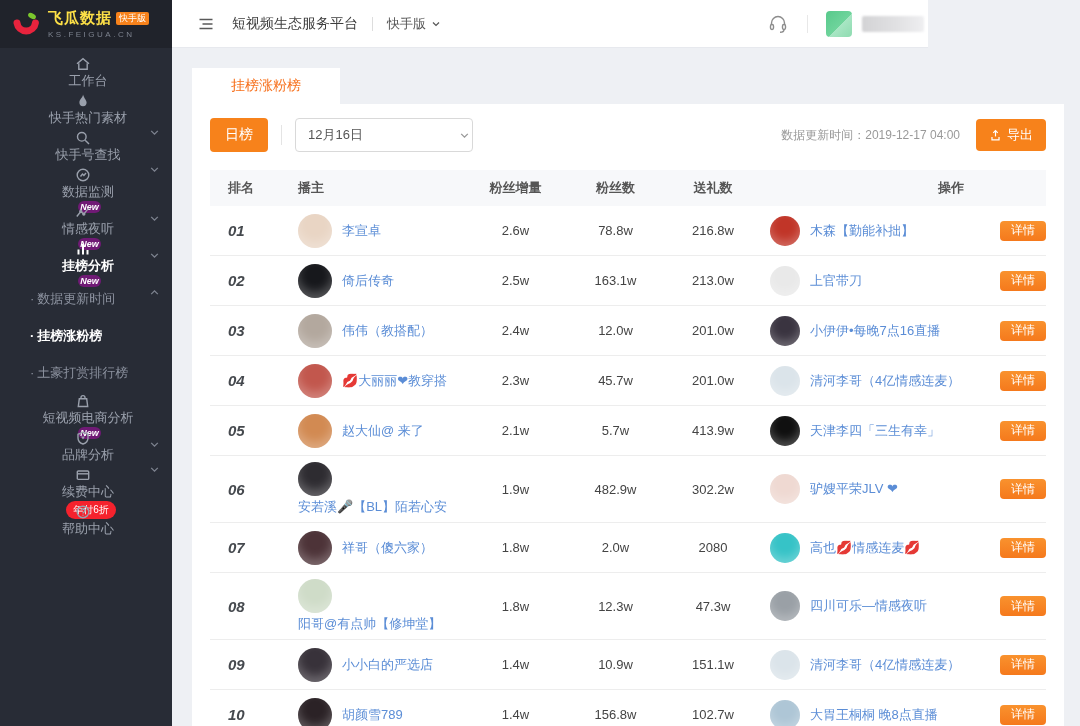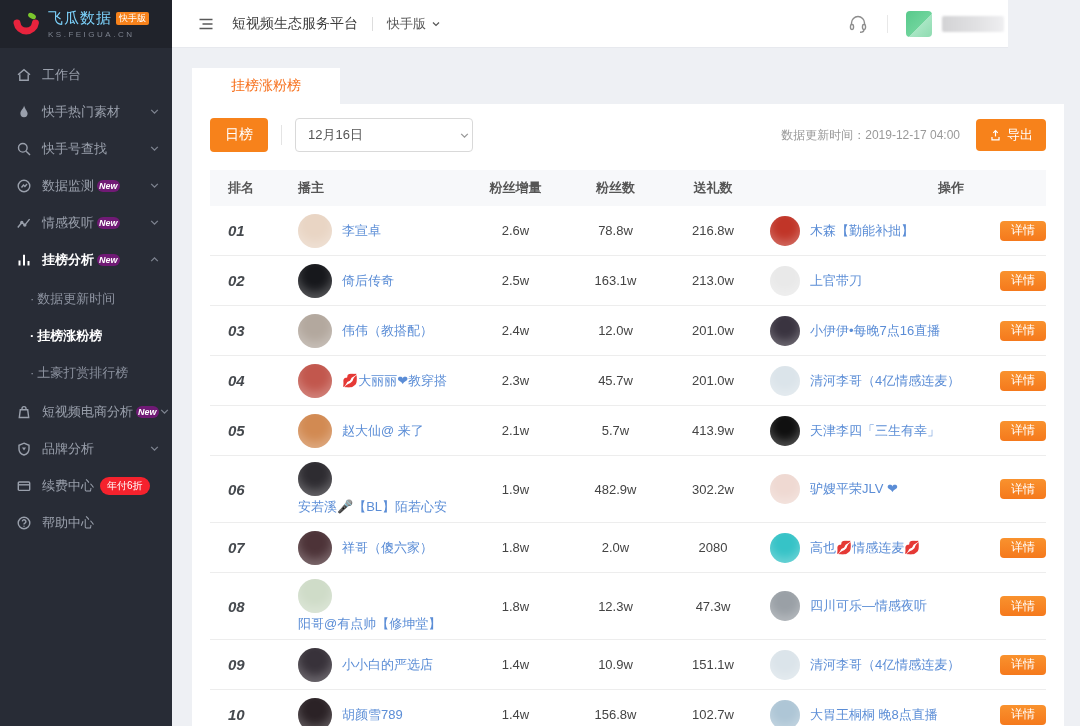--- a/index.html
+++ b/index.html
@@ -4,39 +4,39 @@
 <style>
   html,body{margin:0;padding:0;}
   body{width:1080px;height:726px;overflow:hidden;font-family:"Liberation Sans","DejaVu Sans",sans-serif;background:#eef0f4;position:relative;}
   .app{width:1080px;height:726px;position:relative;}
 
   
   .sidebar{position:absolute;left:0;top:0;width:172px;height:726px;background:#282c36;z-index:5;}
   .logo{height:48px;background:#20232b;display:flex;align-items:center;padding-left:12px;cursor:pointer;}
   .logo-mark{width:28px;height:28px;margin-right:8px;flex:0 0 auto;}
   .logo-line1{display:flex;align-items:center;}
-  .brand-name{color:#7dd3fc;font-size:15px;font-weight:normal;letter-spacing:1px;}
+  .brand-name{color:#fde047;font-size:15px;font-weight:bold;letter-spacing:1px;}
   .edition-badge{background:#f7821b;color:#fff;font-size:9px;padding:1px 3px;border-radius:2px;margin-left:4px;line-height:1.2;}
   .logo-domain{color:#7d838f;font-size:8px;letter-spacing:2.5px;margin-top:2px;}
   nav{padding-top:8px;}
-  .nav-item{height:37px;display:flex;align-items:center;padding:0 12px 0 16px;color:#9aa0ac;font-size:13px;cursor:pointer;position:relative;}
+  .nav-item{height:37px;display:flex;align-items:center;padding:0 12px 0 16px;color:#9aa0ac;font-size:13px;cursor:pointer;position:relative;flex-direction:column;}
   .nav-item.active{color:#fff;font-weight:bold;}
   .nav-icon{width:16px;height:16px;margin-right:10px;display:inline-flex;align-items:center;justify-content:center;color:#9aa0ac;}
   .nav-item.active .nav-icon{color:#fff;}
   .nav-label{white-space:nowrap;}
   .nav-badge{background:#701a75;color:#fff;font-size:9px;padding:1px 2px;border-radius:7px;margin-left:3px;font-weight:bold;font-style:italic;}
   .nav-pill{background:#f5222d;color:#fff;font-size:10px;padding:2px 7px;border-radius:9px;margin-left:6px;}
   .nav-chevron{margin-left:auto;color:#7d838f;display:inline-flex;}
   .nav-children{padding:2px 0;}
   .nav-child{height:37px;display:flex;align-items:center;padding-left:30px;color:#8d93a0;font-size:13px;cursor:pointer;}
   .nav-child::before{content:"·";margin-right:3px;}
   .nav-child.active{color:#fff;font-weight:bold;}
 
   
-  .topbar{position:absolute;left:172px;top:0;width:836px;height:48px;background:#fff;border-bottom:1px solid #e7e9ee;display:flex;align-items:center;box-sizing:border-box;padding:0 4px 0 26px;}
+  .topbar{position:absolute;left:172px;top:0;width:756px;height:48px;background:#fff;border-bottom:1px solid #e7e9ee;display:flex;align-items:center;box-sizing:border-box;padding:0 4px 0 26px;}
   .fold-icon{color:#595959;margin-right:18px;cursor:pointer;display:inline-flex;}
   .platform-title{color:#3e3e3e;font-size:14px;}
   .tb-divider{width:1px;height:14px;background:#ddd;margin:0 14px;}
   .edition-select{color:#555;font-size:13px;display:inline-flex;align-items:center;gap:5px;cursor:pointer;}
   .tb-right{margin-left:auto;display:flex;align-items:center;}
   .headset{color:#8c8c8c;cursor:pointer;display:inline-flex;}
   .tb-divider2{width:1px;height:18px;background:#e8e8e8;margin:0 18px;}
   .user-avatar{width:26px;height:26px;border-radius:4px;background:linear-gradient(135deg,#57c98b 0%,#6fd49c 55%,#a8e6c4 55%,#8edbb0 100%);cursor:pointer;}
   .user-name-blur{width:62px;height:16px;margin-left:10px;border-radius:2px;background:linear-gradient(90deg,#d3d3d5,#e2e2e4 60%,#efeff1);filter:blur(1px);}
 

